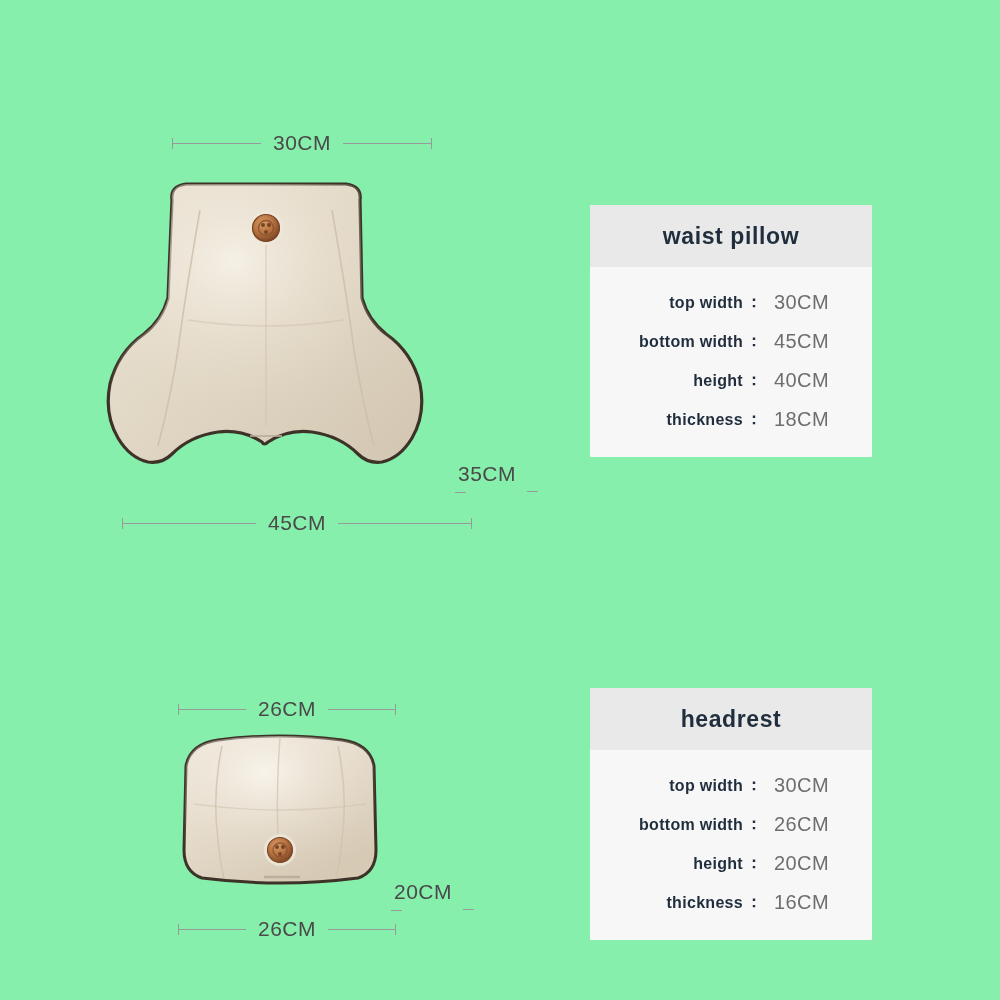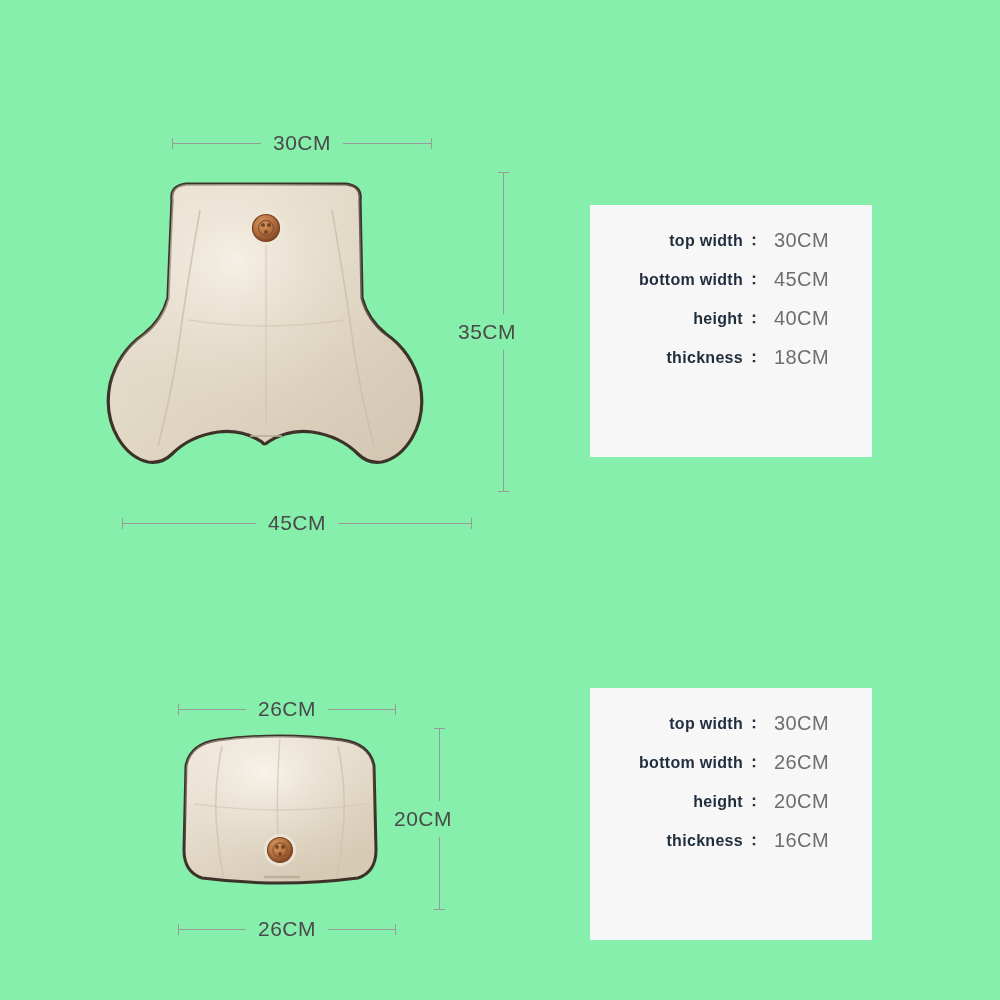--- a/index.html
+++ b/index.html
@@ -58,22 +58,21 @@
     font-size: 21px;
     color: #4a4a4a;
     letter-spacing: .5px;
     white-space: nowrap;
     font-family: "Liberation Sans", sans-serif;
   }
 
   .dim-v {
     position: absolute;
     display: flex;
-    flex-direction: column;
-    align-items: center;
+    align-items: flex-end;
     width: 86px;
   }
   .dim-v .vbar {
     flex: 1 1 auto;
     width: 1px;
     background: #9a9a9a;
     position: relative;
   }
   .dim-v .vbar.top::before,
   .dim-v .vbar.bottom::after {
@@ -338,20 +337,23 @@
     </div>
 
     <div class="dim-h" style="left: 118px; top: 238px; width: 218px;">
       <div class="bar left"></div>
       <div class="dim-label">26CM</div>
       <div class="bar right"></div>
     </div>
   </div>
 
   <div class="spec-panel" id="panel-waist">
+    <div class="spec-header">
+      <span class="spec-title">waist pillow</span>
+    </div>
     <div class="spec-rows">
       <div class="spec-row">
         <span class="spec-label">top width</span>
         <span class="spec-colon">：</span>
         <span class="spec-value">30CM</span>
       </div>
       <div class="spec-row">
         <span class="spec-label">bottom width</span>
         <span class="spec-colon">：</span>
         <span class="spec-value">45CM</span>
@@ -363,20 +365,23 @@
       </div>
       <div class="spec-row">
         <span class="spec-label">thickness</span>
         <span class="spec-colon">：</span>
         <span class="spec-value">18CM</span>
       </div>
     </div>
   </div>
 
   <div class="spec-panel" id="panel-head">
+    <div class="spec-header">
+      <span class="spec-title">headrest</span>
+    </div>
     <div class="spec-rows">
       <div class="spec-row">
         <span class="spec-label">top width</span>
         <span class="spec-colon">：</span>
         <span class="spec-value">30CM</span>
       </div>
       <div class="spec-row">
         <span class="spec-label">bottom width</span>
         <span class="spec-colon">：</span>
         <span class="spec-value">26CM</span>

